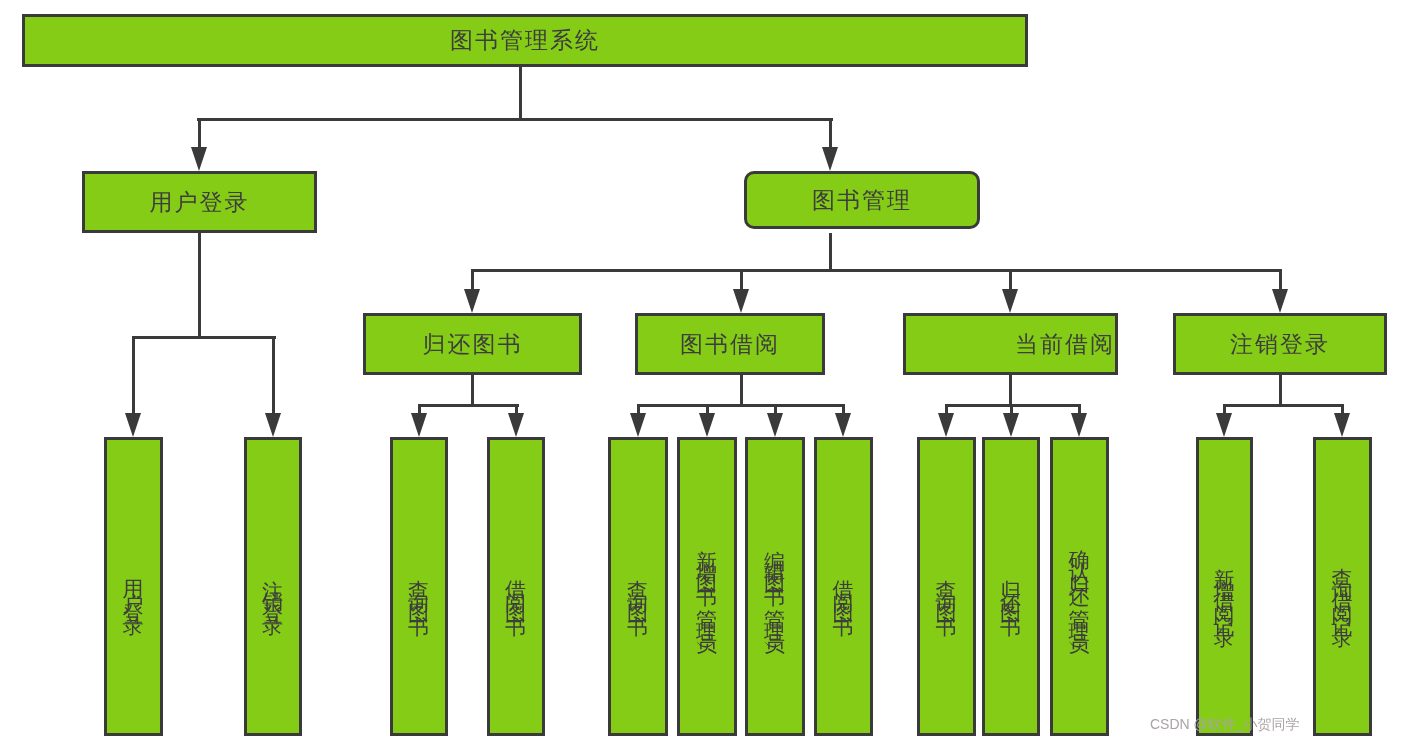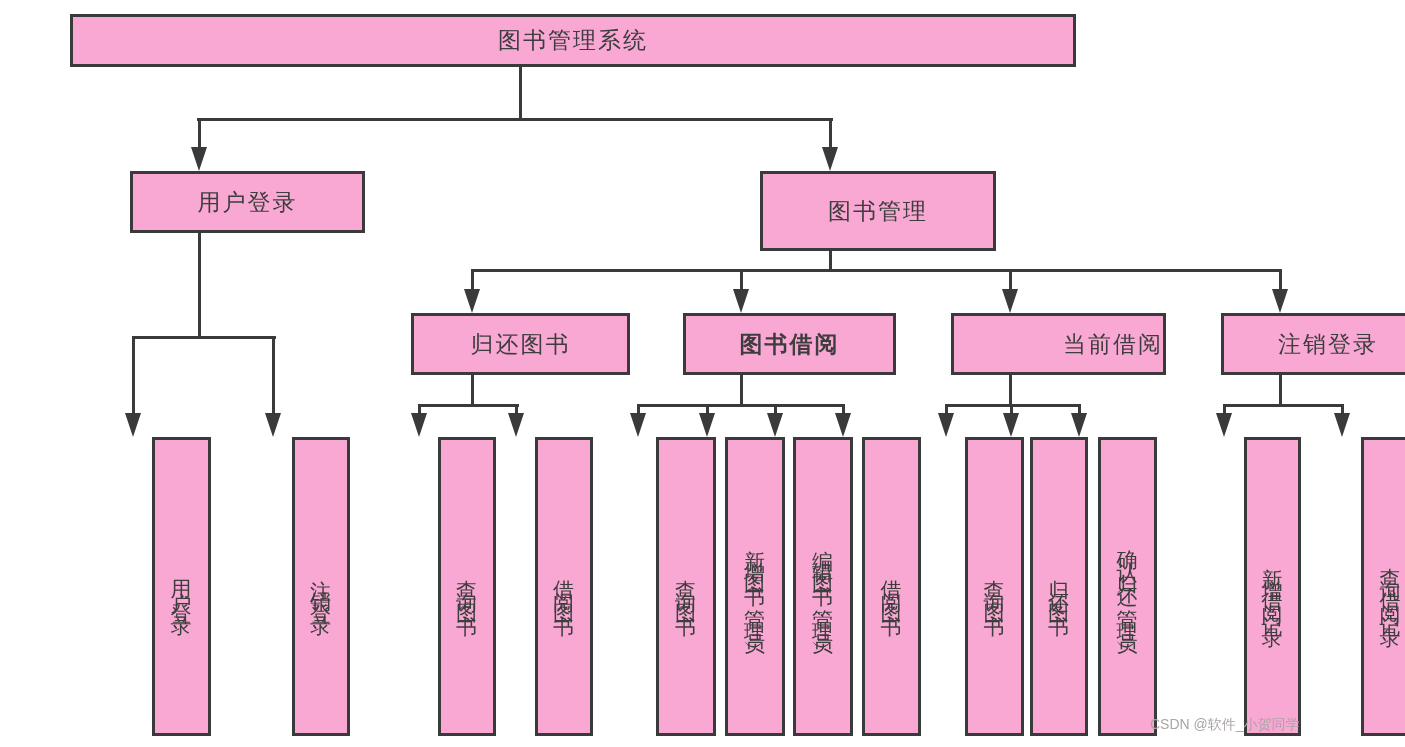--- a/index.html
+++ b/index.html
@@ -11,30 +11,29 @@
   #canvas {
     position: relative;
     width: 1405px;
     height: 747px;
     background: #ffffff;
     overflow: hidden;
   }
   .box {
     position: absolute;
     box-sizing: border-box;
-    background: #f9a8d4;
+    background: #84cc16;
     border: 3px solid #3a3a3a;
     display: flex;
     align-items: center;
     justify-content: center;
     color: #3d3d3d;
     font-size: 23px;
     letter-spacing: 2px;
     white-space: nowrap;
-    margin-left: 48px;
   }
   .leaf span {
     writing-mode: vertical-rl;
     text-orientation: mixed;
     letter-spacing: 12px;
     line-height: 1;
     font-size: 21px;
     white-space: normal;
   }
   .hl, .vl {
@@ -125,28 +124,28 @@
   <div class="vl" style="left:1341px;top:404px;width:3px;height:12px;"></div>
   <div class="arrow" style="left:1334px;top:413px;"></div>
 
   <div class="box" style="left:22px;top:14px;width:1006px;height:53px;">
     <span>图书管理系统</span>
   </div>
 
   <div class="box" style="left:82px;top:171px;width:235px;height:62px;">
     <span>用户登录</span>
   </div>
-  <div class="box" style="left:712px;top:171px;width:236px;height:80px;">
+  <div class="box" style="left:744px;top:171px;width:236px;height:58px;border-radius:10px;">
     <span>图书管理</span>
   </div>
 
   <div class="box" style="left:363px;top:313px;width:219px;height:62px;">
     <span>归还图书</span>
   </div>
-  <div class="box" style="left:635px;top:313px;width:213px;height:62px;font-weight:bold;">
+  <div class="box" style="left:635px;top:313px;width:190px;height:62px;">
     <span>图书借阅</span>
   </div>
   <div class="box" style="left:903px;top:313px;width:215px;height:62px;justify-content:flex-end;">
     <span>当前借阅</span>
   </div>
   <div class="box" style="left:1173px;top:313px;width:214px;height:62px;">
     <span>注销登录</span>
   </div>
 
   <div class="box leaf" style="left:104px;top:437px;width:59px;height:299px;">

